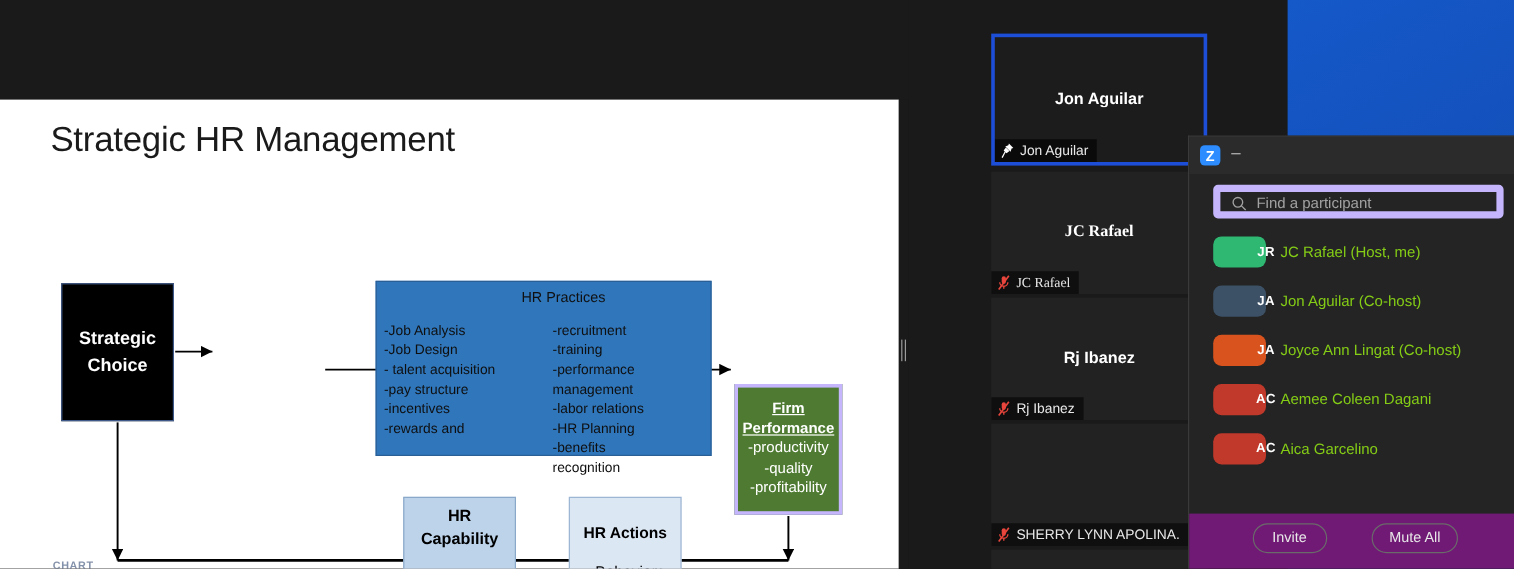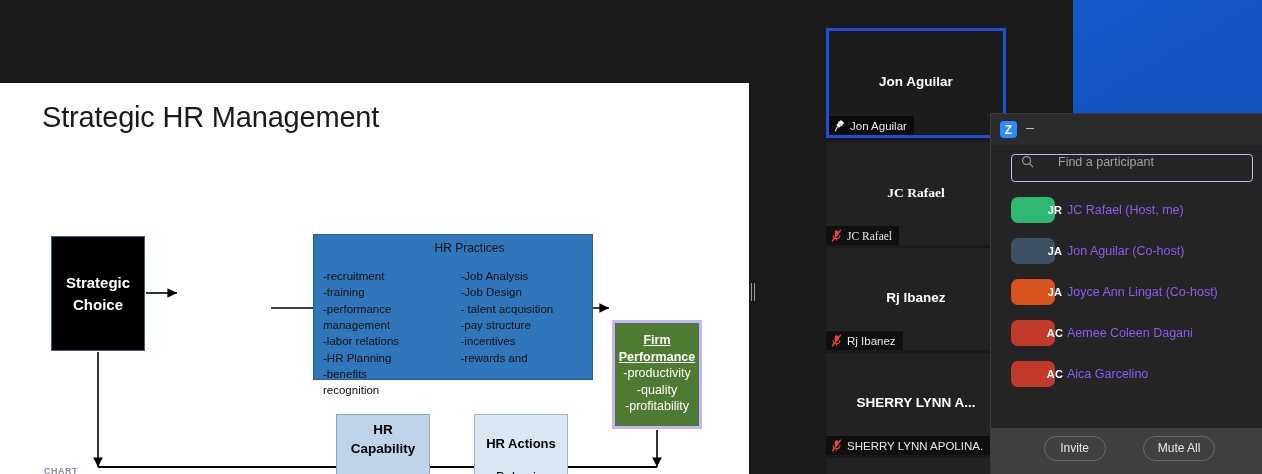--- a/index.html
+++ b/index.html
@@ -162,42 +162,42 @@
     width: 17px; height: 17px; border-radius: 4px; background: #2d8cff;
     color: #ffffff; font-size: 12px; font-weight: bold;
     display: flex; align-items: center; justify-content: center;
     font-family: "Liberation Sans", sans-serif; flex: 0 0 auto;
   }
   .panel-title { color: #bdbdbd; font-size: 12px; flex: 1; }
   .panel-min { color: #bdbdbd; font-size: 14px; line-height: 1; padding-bottom: 6px; }
 
   .search-wrap { padding: 9px 9px 7px 20px; flex: 0 0 auto; }
   .search-box {
-    height: 28px; border: 1px solid #c4b5fd; border-radius: 4px;
-    background: #242424; display: flex; align-items: flex-start; gap: 24px; padding: 0 9px;
+    height: 28px; border: 6px solid #c4b5fd; border-radius: 4px;
+    background: #242424; display: flex; align-items: flex-end; gap: 8px; padding: 0 9px;
   }
   .search-box .sicon { width: 13px; height: 13px; flex: 0 0 auto; }
   .search-box .sph { color: #a2a2a2; font-size: 12.5px; }
 
   .plist { flex: 1; overflow: hidden; padding-left: 20px; position: relative; }
   .prow { display: flex; align-items: center; gap: 12px; height: 41px; }
   .avatar {
     width: 26px; height: 26px; border-radius: 7px; flex: 0 0 auto;
     color: #fff; font-size: 11px; font-weight: bold;
     display: flex; align-items: center; justify-content: center;
     letter-spacing: .3px;
     padding-left: 44px;
   }
-  .pname { color: #8b5cf6; font-size: 12.5px; white-space: nowrap; }
+  .pname { color: #84cc16; font-size: 12.5px; white-space: nowrap; }
 
   .panel-footer {
     height: 46px; flex: 0 0 auto;
     display: flex; align-items: center; justify-content: space-around;
     padding: 0 28px 6px 34px;
-    background: #404040;
+    background: #701a75;
   }
   .pbtn {
     min-width: 62px; height: 25px; padding: 0 14px;
     border: 1px solid #6a6a6a; border-radius: 13px;
     background: transparent; color: #e8e8e8; font-size: 12px;
     display: flex; align-items: center; justify-content: center;
     font-family: "Liberation Sans", sans-serif;
   }
 </style>
 </head>
@@ -230,37 +230,37 @@
 
     <div class="box box-strategic">
       <span>Strategic</span>
       <span>Choice</span>
     </div>
 
 
     <div class="box box-hrpractices">
       <div class="hp-title">HR Practices</div>
       <div class="hp-cols">
+        <div class="hp-col right">
+          <div>-Job Analysis</div>
+          <div>-Job Design</div>
+          <div>- talent acquisition</div>
+          <div>-pay structure</div>
+          <div>-incentives</div>
+          <div>-rewards and</div>
+        </div>
         <div class="hp-col">
           <div>-recruitment</div>
           <div>-training</div>
           <div>-performance management</div>
           <div>-labor relations</div>
           <div>-HR Planning</div>
           <div>-benefits</div>
           <div>recognition</div>
         </div>
-        <div class="hp-col right">
-          <div>-Job Analysis</div>
-          <div>-Job Design</div>
-          <div>- talent acquisition</div>
-          <div>-pay structure</div>
-          <div>-incentives</div>
-          <div>-rewards and</div>
-        </div>
       </div>
     </div>
 
     <div class="box box-firm">
       <span class="hdr">Firm</span>
       <span class="hdr">Performance</span>
       <span>-productivity</span>
       <span>-quality</span>
       <span>-profitability</span>
     </div>
@@ -324,21 +324,20 @@
           <rect x="4.1" y="1.2" width="3.8" height="7" rx="1.9" fill="#e8453c"></rect>
           <path d="M2.3 6.6 a3.7 3.7 0 0 0 7.4 0" stroke="#e8453c" stroke-width="1.2" fill="none"></path>
           <path d="M6 10.3 L6 12.6" stroke="#e8453c" stroke-width="1.2"></path>
           <path d="M10.6 0.7 L1.4 13.3" stroke="#e8453c" stroke-width="1.5"></path>
         </svg>
         <span>Rj Ibanez</span>
       </div>
     </div>
 
     <div class="tile" style="top:353px;height:102px;">
-      <div class="center-name">SHERRY LYNN A...</div>
       <div class="badge">
         <svg class="mic-muted" viewBox="0 0 12 14">
           <rect x="4.1" y="1.2" width="3.8" height="7" rx="1.9" fill="#e8453c"></rect>
           <path d="M2.3 6.6 a3.7 3.7 0 0 0 7.4 0" stroke="#e8453c" stroke-width="1.2" fill="none"></path>
           <path d="M6 10.3 L6 12.6" stroke="#e8453c" stroke-width="1.2"></path>
           <path d="M10.6 0.7 L1.4 13.3" stroke="#e8453c" stroke-width="1.5"></path>
         </svg>
         <span>SHERRY LYNN APOLINA.</span>
       </div>
     </div>

